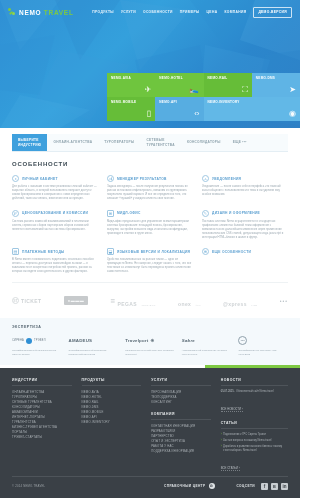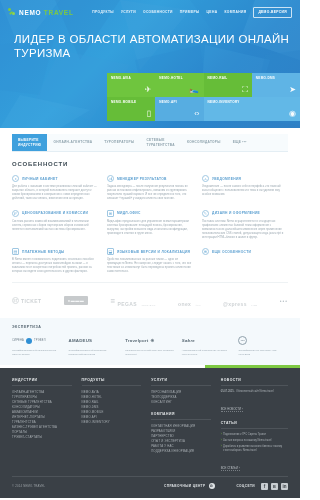--- a/index.html
+++ b/index.html
@@ -222,23 +222,20 @@
       <span class="nav-item">ПРОДУКТЫ</span>
       <span class="nav-item">УСЛУГИ</span>
       <span class="nav-item">ОСОБЕННОСТИ</span>
       <span class="nav-item">ПРИМЕРЫ</span>
       <span class="nav-item">ЦЕНА</span>
       <span class="nav-item">КОМПАНИЯ</span>
       <span class="nav-demo">ДЕМО-ВЕРСИЯ</span>
     </div>
   </div>
 
-  <h1 class="hero-title">ЛИДЕР В ОБЛАСТИ
-АВТОМАТИЗАЦИИ ОНЛАЙН
-ТУРИЗМА</h1>
 </div>
 
 <div class="tiles">
   <div class="tile green">
     <div class="tile-label">NEMO.AVIA</div>
     <div class="tile-ico">✈</div>
   </div>
   <div class="tile green">
     <div class="tile-label">NEMO.HOTEL</div>
     <div class="tile-ico">🛌</div>

